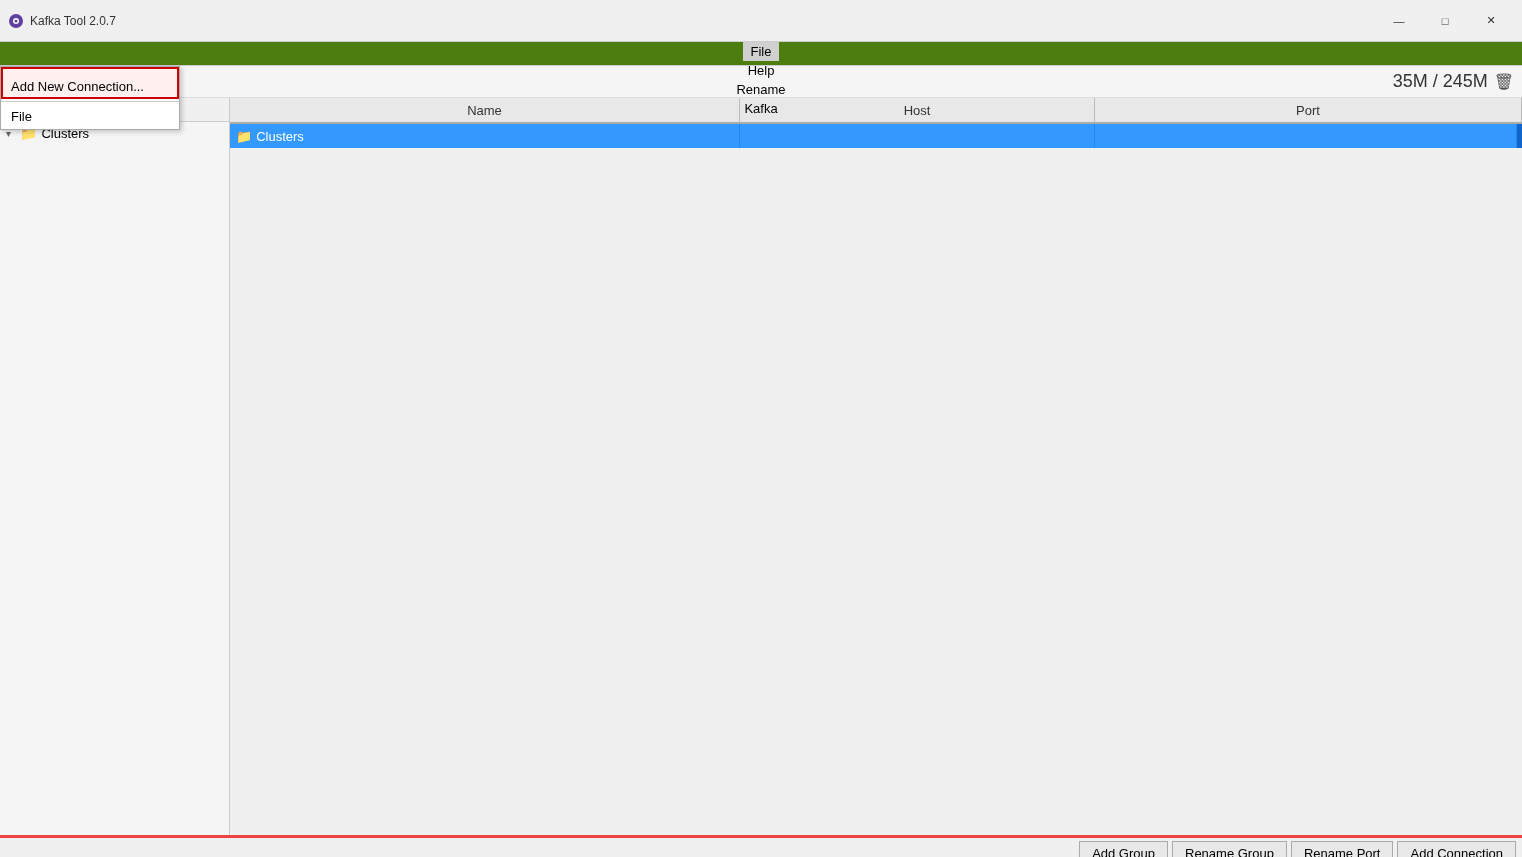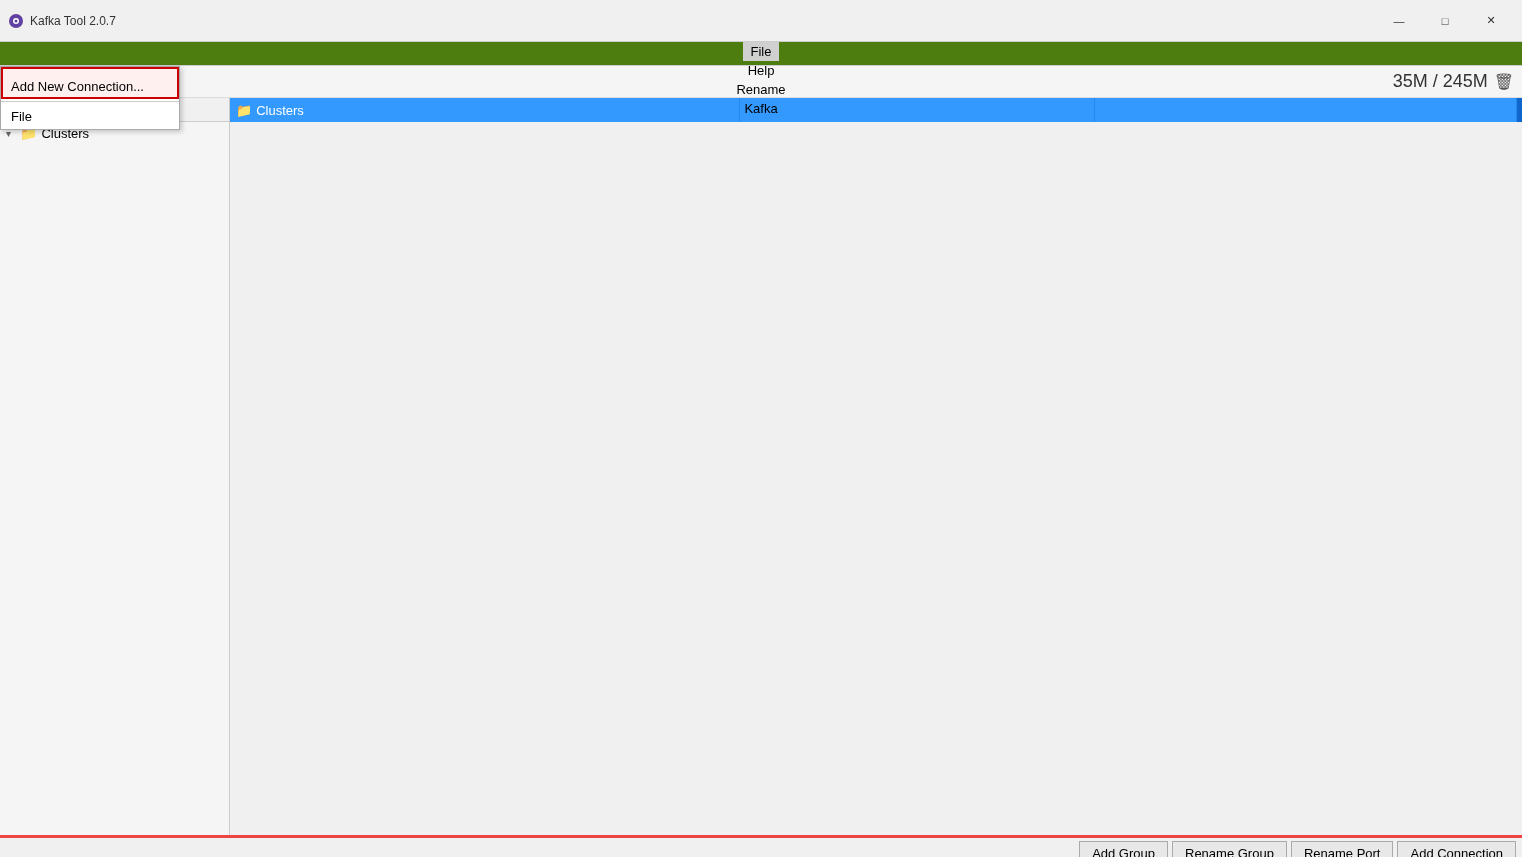--- a/index.html
+++ b/index.html
@@ -329,20 +329,31 @@
     </div>
     <div class="tree-item">
       <span class="tree-toggle">▾</span>
       <span class="folder-icon">📁</span>
       <span class="tree-label">Clusters</span>
     </div>
   </div>
 
   <div class="detail-panel">
 
+    <div class="table-header">
+      <div class="table-header-cell col-name">
+        <span>Name</span>
+      </div>
+      <div class="table-header-cell col-host">
+        <span>Host</span>
+      </div>
+      <div class="table-header-cell col-port">
+        <span>Port</span>
+      </div>
+    </div>
 
     <div class="table-body">
       <div class="table-row selected">
         <div class="table-cell col-name">
           <span class="row-folder-icon">📁</span>
           <span>Clusters</span>
         </div>
         <div class="table-cell col-host"></div>
         <div class="table-cell col-port"></div>
         <div class="selected-indicator"></div>

